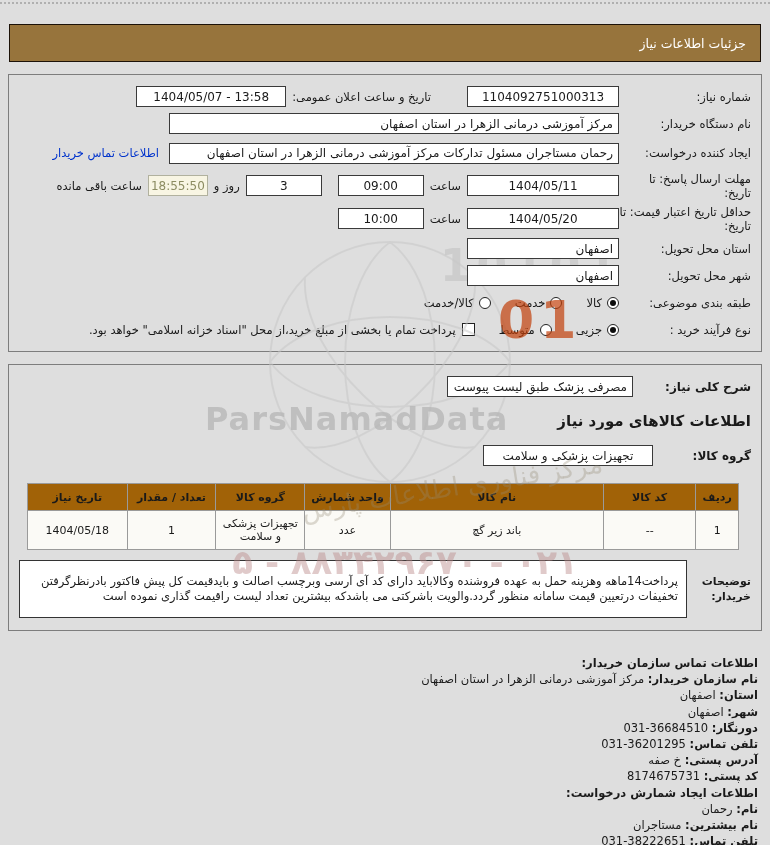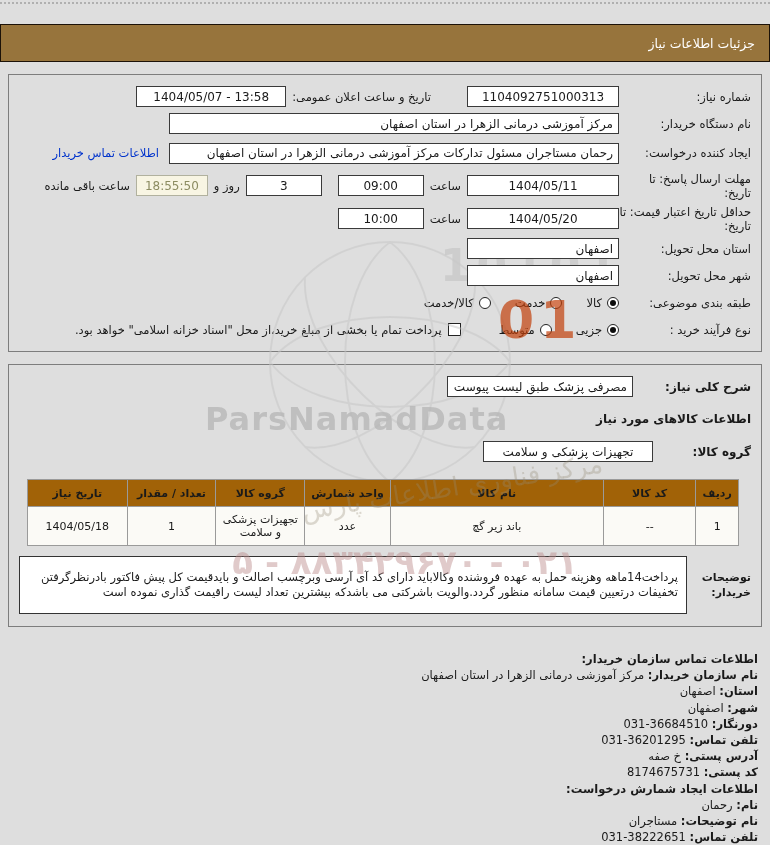--- a/index.html
+++ b/index.html
@@ -9,21 +9,21 @@
     background: #dedede;
     direction: rtl;
     font-size: 11.5px;
     color: #1a1a1a;
   }
   .page { position: relative; width: 770px; height: 845px; }
 
   .top-dots { border-top: 2px dotted #b0b0b0; margin-top: 2px; }
 
   .title-bar {
-    margin: 20px 0 0;
+    margin: 20px 9px 0;
     height: 38px;
     background: #97743c;
     border: 1px solid #1c1208;
     color: #ffffff;
     display: flex;
     align-items: center;
     padding: 11px 14px;
     font-size: 12.5px;
   }
 
@@ -43,41 +43,41 @@
     background: #ffffff;
     border: 1px solid #3a3a3a;
     height: 21px;
     display: flex; align-items: center; justify-content: center;
     font-size: 12px;
     padding: 0 5px;
     white-space: nowrap; overflow: hidden;
   }
   .vbox.rt { justify-content: flex-start; }
   .w152 { width: 152px; } .w150 { width: 150px; } .w86 { width: 86px; }
-  .w76 { width: 76px; } .w72 { width: 72px; } .w450 { width: 450px; }
+  .w76 { width: 76px; } .w72 { width: 60px; } .w450 { width: 450px; }
   .w186 { width: 186px; } .w170 { width: 170px; }
   .ybox { background: #f8f5e3; border: 1px solid #b1b19e; color: #8c8c62; }
 
   .mid-label { margin-right: 36px; margin-left: 6px; }
   .sep { margin: 0 6px; white-space: nowrap; }
   .mr16 { margin-right: 16px; }
 
   .link { color: #0033cc; cursor: pointer; margin-right: 10px; white-space: nowrap; }
 
   .opt { display: flex; align-items: center; margin-left: 24px; white-space: nowrap; }
   .radio {
     width: 12px; height: 12px; border: 1px solid #222; border-radius: 50%;
     background: #fff; display: inline-flex; align-items: center; justify-content: center;
     margin-left: 5px; flex: none;
   }
   .radio.checked::after { content: ""; width: 6px; height: 6px; border-radius: 50%; background: #0c0c0c; }
   .checkbox { width: 13px; height: 13px; border: 1px solid #222; background: #fff; margin-left: 6px; flex: none; }
   .chk-text { white-space: nowrap; }
 
-  .section-title { font-weight: bold; font-size: 12px; margin: 12px 6px 0; }
+  .section-title { font-weight: bold; font-size: 15px; margin: 12px 6px 0; }
 
   table.items {
     position: relative; z-index: 2;
     margin: 14px 18px 0 24px;
     width: 712px;
     border-collapse: collapse;
     font-size: 11px;
     table-layout: fixed;
   }
   table.items th, table.items td { border: 1px solid #9a9a9a; text-align: center; padding: 2px 3px; }
@@ -212,21 +212,21 @@
     <div class="frow">
       <div class="flabel">نوع فرآیند خرید :</div>
       <label class="opt">
         <span class="radio checked"></span>
         <span>جزیی</span>
       </label>
       <label class="opt">
         <span class="radio"></span>
         <span>متوسط</span>
       </label>
-      <label class="opt" style="margin-right:14px">
+      <label class="opt" style="">
         <span class="checkbox"></span>
         <span class="chk-text">پرداخت تمام یا بخشی از مبلغ خرید،از محل "اسناد خزانه اسلامی" خواهد بود.</span>
       </label>
     </div>
 
   </div>
 
   <div class="panel" style="padding-bottom:12px">
 
     <div class="frow">
@@ -314,21 +314,21 @@
       <span>8174675731</span>
     </div>
 
     <div class="chead">اطلاعات ایجاد شمارش درخواست:</div>
 
     <div class="cline">
       <b>نام:</b>
       <span>رحمان</span>
     </div>
     <div class="cline">
-      <b>نام توضیحات:</b>
+      <b>نام بیشترین:</b>
       <span>مستاجران</span>
     </div>
     <div class="cline">
       <b>تلفن تماس:</b>
       <span>38222651-031</span>
     </div>
   </div>
 
   <div class="wm wm-front wm-diagonal">مرکز فناوری اطلاعات پارس</div>
   <div class="wm wm-front wm-phone">۰۲۱ - ۸۸۳۴۲۹۶۷۰ - ۵</div>

